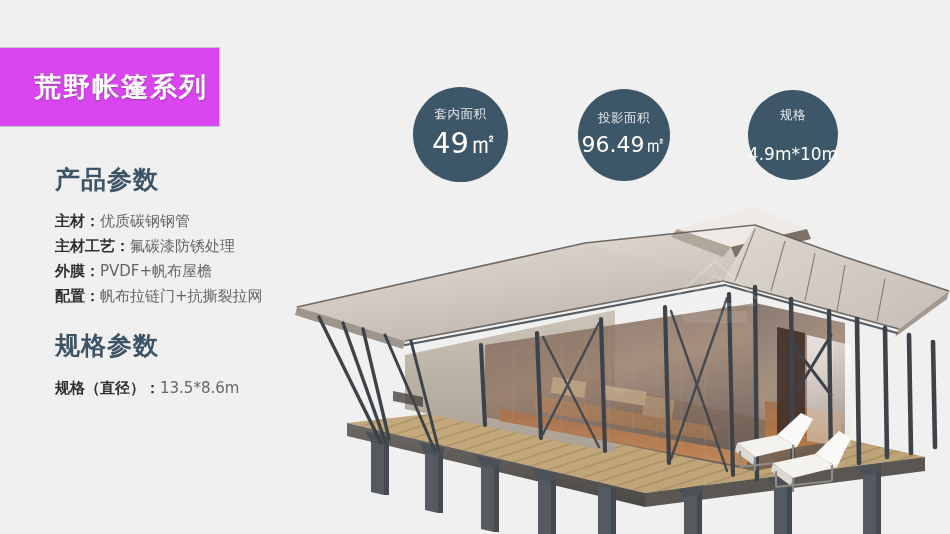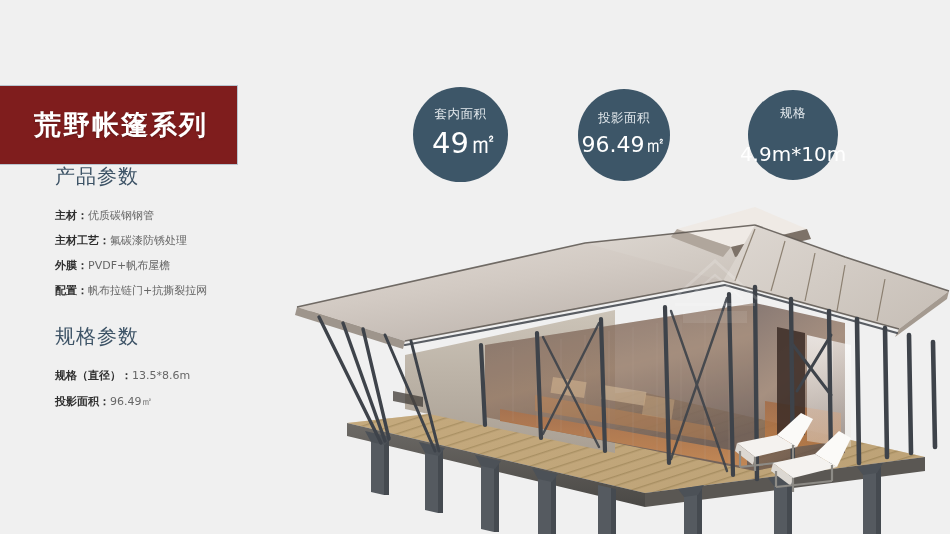--- a/index.html
+++ b/index.html
@@ -8,46 +8,46 @@
     background:#f0f0f0;
     font-family:"DejaVu Sans","Liberation Sans",sans-serif;
     position:relative;
     overflow:hidden;
   }
   #stage { position:absolute; inset:0; width:950px; height:534px; }
 
   
   #title-banner {
     position:absolute; left:0; top:47px;
-    width:238px; height:80px;
-    background:#7f1d1d;
+    width:220px; height:80px;
+    background:#d946ef;
     border:1px solid #b9c5cf;
     border-left:none;
-    display:flex; align-items:center;margin-top:38px;
+    display:flex; align-items:center;
   }
   #title-banner .tx {
     color:#ffffff;
     font-size:27px;
     font-weight:bold;
     letter-spacing:2px;
     margin-left:34px;
     text-shadow:0 1px 2px rgba(0,0,0,.25);
   }
 
   
   #left-panel { position:absolute; left:55px; top:163px; width:300px; }
   .sec-heading {
     color:#3d5366;
-    font-size:20px;
-    font-weight:normal;
+    font-size:25px;
+    font-weight:bold;
     letter-spacing:1px;
     margin-bottom:13px;
   }
   .spec-row {
-    font-size:11px;
+    font-size:15px;
     line-height:25px;
     white-space:nowrap;
     color:#6a6a6a;
   }
   .spec-row .k { color:#2f2f2f; font-weight:bold; }
   .spec-row .v { color:#666666; }
   #spec-group-2 { margin-top:20px; }
   #spec-group-2 .spec-row { line-height:26px; }
 
   
@@ -61,21 +61,21 @@
     align-items:center;
     justify-content:center;
   }
   .badge .lbl { font-size:12.5px; color:#e2e8ec; letter-spacing:.5px; }
   .badge .val { font-weight:normal; letter-spacing:0px; white-space:nowrap; }
   #badge-0 { left:413px; top:87px; width:95px; height:95px; }
   #badge-0 .val { font-size:29px; margin-top:1px;margin-left:9px; }
   #badge-1 { left:578px; top:89px; width:92px; height:92px; }
   #badge-1 .val { font-size:22px; margin-top:3px; }
   #badge-2 { left:748px; top:90px; width:90px; height:90px; }
-  #badge-2 .val { font-size:20px; margin-top:20px; }
+  #badge-2 .val { font-size:17px; margin-top:20px; }
 
   
   #product-render { position:absolute; left:285px; top:195px; width:665px; height:339px; }
   #product-render svg { display:block; width:100%; height:100%; }
 </style>
 </head>
 <body>
 
 <div id="stage">
 
@@ -100,23 +100,20 @@
       <div class="spec-row">
         <span class="k">配置：</span><span class="v">帆布拉链门+抗撕裂拉网</span>
       </div>
     </div>
 
     <div id="spec-group-2">
       <div class="sec-heading">规格参数</div>
 
       <div class="spec-row">
         <span class="k">规格（直径）：</span><span class="v">13.5*8.6m</span>
-      </div>
-      <div class="spec-row">
-        <span class="k">投影面积：</span><span class="v">96.49㎡</span>
       </div>
     </div>
   </div>
 
   <div class="badge" id="badge-0">
     <span class="lbl">套内面积</span>
     <span class="val">49㎡</span>
   </div>
   <div class="badge" id="badge-1">
     <span class="lbl">投影面积</span>

